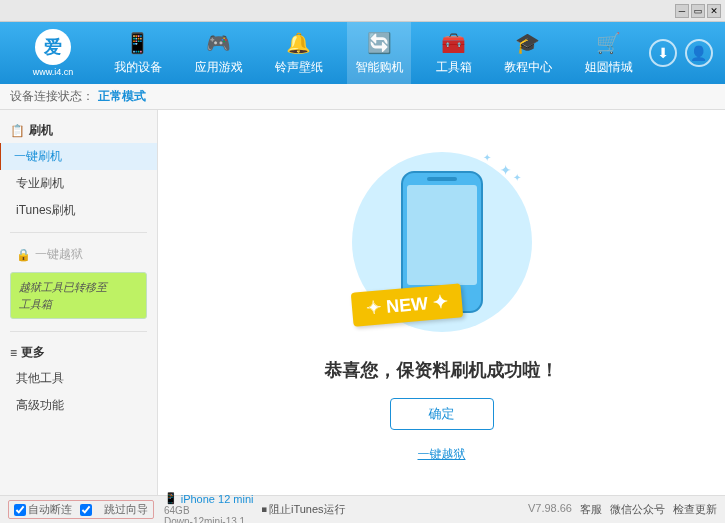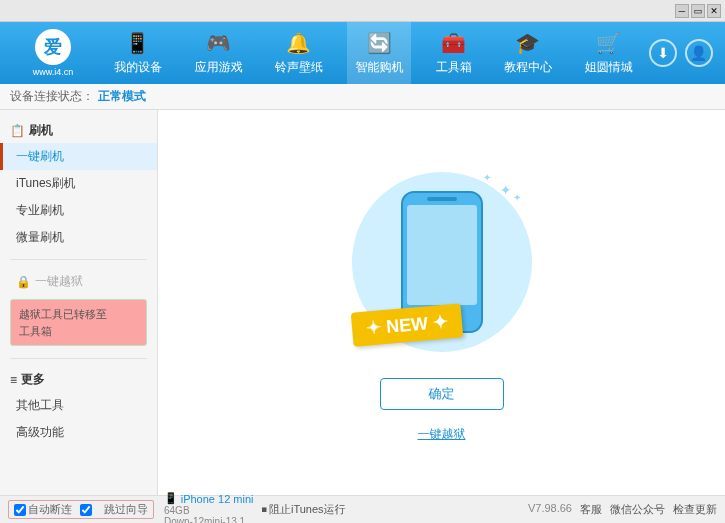--- a/index.html
+++ b/index.html
@@ -133,45 +133,46 @@
     }
     .sidebar-item {
       padding: 5px 16px;
       font-size: 12px;
       color: #444;
       cursor: pointer;
     }
     .sidebar-item.active {
       background: #e0f0fc;
       color: #1a90d8;
-      border-left: 3px solid #c2410c;
+      border-left: 1px solid #c2410c;
       padding-left: 13px;
     }
     .sidebar-divider {
       height: 1px;
       background: #e0e0e0;
       margin: 4px 10px;
     }
     .sidebar-disabled {
       padding: 5px 16px;
       font-size: 12px;
       color: #aaa;
       display: flex;
       align-items: center;
       gap: 4px;
     }
     .sidebar-note {
       margin: 4px 10px;
       padding: 6px 8px;
-      background: #fca5a5;
+      background: #bef264;
       border: 1px solid #c0e0c0;
       border-radius: 3px;
       font-size: 11px;
       color: #555;
       line-height: 1.5;
+      font-style: italic;
     }
 
     
     .content-area {
       flex: 1;
       display: flex;
       align-items: center;
       justify-content: center;
       background: white;
       flex-direction: column;
@@ -219,21 +220,21 @@
       z-index: 3;
     }
 
     .success-text {
       font-size: 18px;
       color: #333;
       font-weight: bold;
     }
 
     .confirm-btn {
-      width: 124px;
+      width: 104px;
       height: 32px;
       border: 1px solid #1a90d8;
       background: white;
       color: #1a90d8;
       border-radius: 4px;
       cursor: pointer;
       font-size: 13px;
       font-family: inherit;
     }
 
@@ -307,27 +308,24 @@
 
     <div class="sidebar-section">
       <div class="sidebar-section-title">
         <span>📋</span>
         <span>刷机</span>
       </div>
       <div class="sidebar-item active">
         <span>一键刷机</span>
       </div>
       <div class="sidebar-item">
+        <span>专业刷机</span>
+      </div>
+      <div class="sidebar-item">
         <span>iTunes刷机</span>
-      </div>
-      <div class="sidebar-item">
-        <span>专业刷机</span>
-      </div>
-      <div class="sidebar-item">
-        <span>微量刷机</span>
       </div>
     </div>
 
     <div class="sidebar-divider"></div>
 
     <div class="sidebar-section">
       <div class="sidebar-disabled">
         <span>🔒</span>
         <span>一键越狱</span>
       </div>
@@ -367,20 +365,21 @@
 
       <div class="new-badge">
         ✦ <span>NEW</span> ✦
       </div>
 
       <span class="sparkle" style="top:20px;right:30px;">✦</span>
       <span class="sparkle" style="top:10px;right:50px;font-size:10px;">✦</span>
       <span class="sparkle" style="top:30px;right:20px;font-size:10px;">✦</span>
     </div>
 
+    <div class="success-text">恭喜您，保资料刷机成功啦！</div>
 
     <button class="confirm-btn">确定</button>
 
     <div class="back-link">一键越狱</div>
   </div>
 
 </div>
 
 <div style="display:flex; height:28px; background:#f0f0f0; border-top:1px solid #ddd; align-items:center; padding:0 8px; font-size:11px; color:#666;">
 

